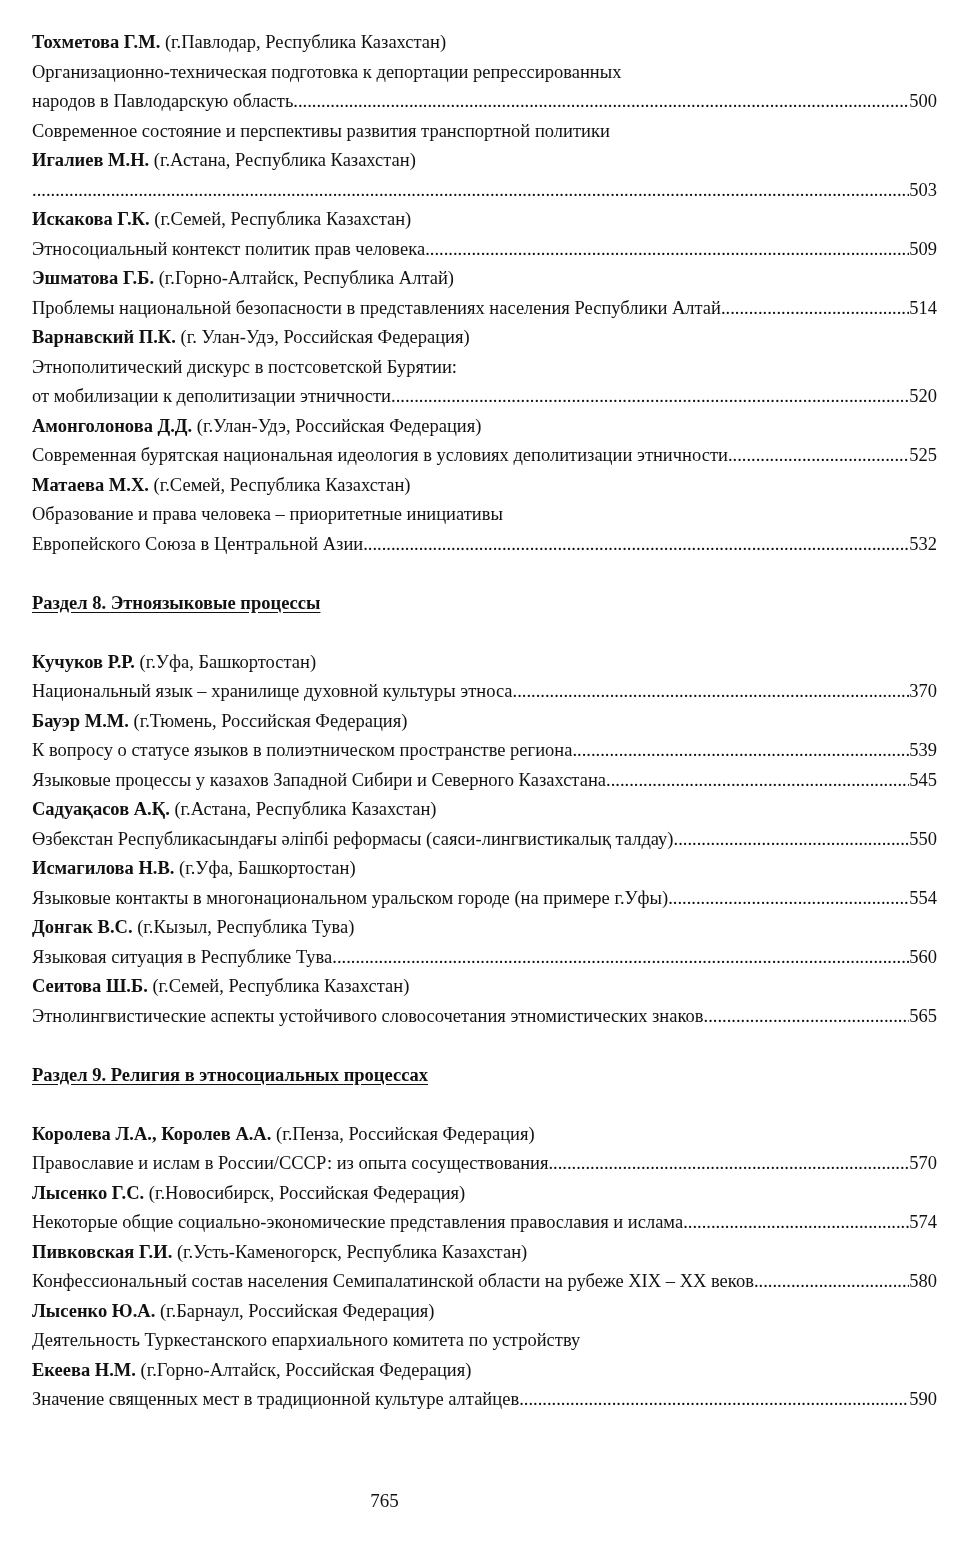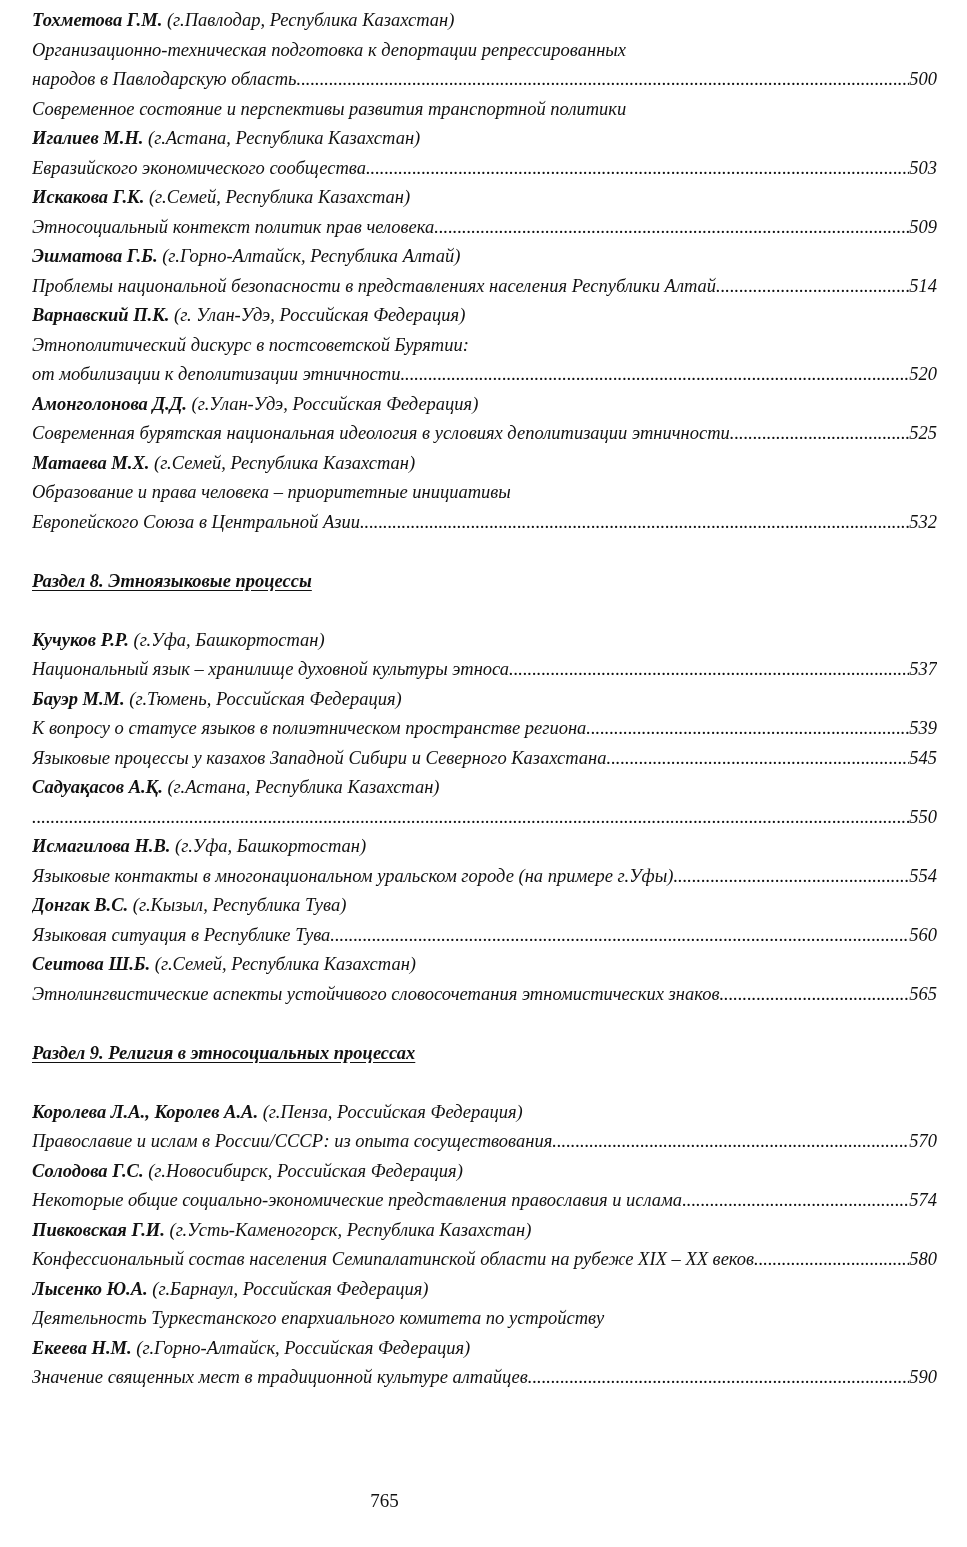--- a/index.html
+++ b/index.html
@@ -1,21 +1,21 @@
 <!DOCTYPE html>
 <html><head>
   <meta charset="utf-8">
   <style>
     html, body { margin: 0; padding: 0; background: #ffffff; }
     body {
       width: 967px; height: 1547px; position: relative; overflow: hidden;
       font-family: "Liberation Serif", "DejaVu Serif", serif;
       color: #111111;
     }
-    .page { position: absolute; left: 32px; top: 6px; width: 905px; font-style: italic; }
+    .page { position: absolute; left: 32px; top: 28px; width: 905px; }
     .line {
       height: 29.5px; line-height: 29.5px; font-size: 18.5px;
       white-space: nowrap; overflow: hidden; position: relative;
     }
     .author-line b { font-weight: bold; }
     .toc-line { display: flex; align-items: center; }
     .toc-line .title { flex: 0 0 auto; }
     .toc-line .dots {
       flex: 1 1 auto; overflow: hidden; white-space: nowrap;
       letter-spacing: 0px;
@@ -41,21 +41,20 @@
     <div class="line author-line"><b>Тохметова Г.М.</b><span> (г.Павлодар, Республика Казахстан)</span></div>
     <div class="line">Организационно-техническая подготовка к депортации  репрессированных</div>
     <div class="line toc-line">
       <span class="title">народов в Павлодарскую область</span>
       <span class="dots"></span>
       <span class="pg">500</span>
     </div>
     <div class="line">Современное состояние и перспективы развития транспортной политики</div>
     <div class="line author-line"><b>Игалиев М.Н.</b><span> (г.Астана, Республика Казахстан)</span></div>
     <div class="line toc-line">
-      <span class="title">Евразийского экономического сообщества</span>
       <span class="dots"></span>
       <span class="pg">503</span>
     </div>
     <div class="line author-line"><b>Искакова Г.К.</b><span> (г.Семей, Республика Казахстан)</span></div>
     <div class="line toc-line">
       <span class="title">Этносоциальный контекст политик прав человека</span>
       <span class="dots"></span>
       <span class="pg">509</span>
     </div>
     <div class="line author-line"><b>Эшматова Г.Б.</b><span> (г.Горно-Алтайск, Республика Алтай)</span></div>
@@ -84,35 +83,36 @@
       <span class="dots"></span>
       <span class="pg">532</span>
     </div>
     <div class="spacer"></div>
     <div class="line"><span class="section-heading">Раздел 8. Этноязыковые процессы</span></div>
     <div class="spacer"></div>
     <div class="line author-line"><b>Кучуков Р.Р.</b><span> (г.Уфа, Башкортостан)</span></div>
     <div class="line toc-line">
       <span class="title">Национальный язык – хранилище духовной культуры этноса</span>
       <span class="dots"></span>
-      <span class="pg">537</span>
+      <span class="pg">370</span>
     </div>
     <div class="line author-line"><b>Бауэр М.М.</b><span> (г.Тюмень, Российская Федерация)</span></div>
     <div class="line toc-line">
       <span class="title">К вопросу о статусе языков в полиэтническом пространстве региона</span>
       <span class="dots"></span>
       <span class="pg">539</span>
     </div>
     <div class="line toc-line">
       <span class="title">Языковые процессы у казахов Западной Сибири и Северного Казахстана</span>
       <span class="dots"></span>
       <span class="pg">545</span>
     </div>
     <div class="line author-line"><b>Садуақасов А.Қ.</b><span> (г.Астана, Республика Казахстан)</span></div>
     <div class="line toc-line">
+      <span class="title">Өзбекстан Республикасындағы әліпбі реформасы (саяси-лингвистикалық талдау)</span>
       <span class="dots"></span>
       <span class="pg">550</span>
     </div>
     <div class="line author-line"><b>Исмагилова Н.В.</b><span> (г.Уфа, Башкортостан)</span></div>
     <div class="line toc-line">
       <span class="title">Языковые контакты в многонациональном уральском городе (на примере г.Уфы)</span>
       <span class="dots"></span>
       <span class="pg">554</span>
     </div>
     <div class="line author-line"><b>Донгак В.С.</b><span> (г.Кызыл, Республика Тува)</span></div>
@@ -129,21 +129,21 @@
     </div>
     <div class="spacer"></div>
     <div class="line"><span class="section-heading">Раздел 9. Религия в этносоциальных процессах</span></div>
     <div class="spacer"></div>
     <div class="line author-line"><b>Королева Л.А., Королев А.А.</b><span> (г.Пенза, Российская Федерация)</span></div>
     <div class="line toc-line">
       <span class="title">Православие и ислам в России/СССР: из опыта сосуществования</span>
       <span class="dots"></span>
       <span class="pg"> 570</span>
     </div>
-    <div class="line author-line"><b>Солодова Г.С.</b><span> (г.Новосибирск, Российская Федерация)</span></div>
+    <div class="line author-line"><b>Лысенко Г.С.</b><span> (г.Новосибирск, Российская Федерация)</span></div>
     <div class="line toc-line">
       <span class="title">Некоторые общие социально-экономические представления православия и ислама</span>
       <span class="dots"></span>
       <span class="pg">574</span>
     </div>
     <div class="line author-line"><b>Пивковская Г.И.</b><span> (г.Усть-Каменогорск, Республика Казахстан)</span></div>
     <div class="line toc-line">
       <span class="title">Конфессиональный состав населения Семипалатинской области на рубеже XIX – XX веков</span>
       <span class="dots"></span>
       <span class="pg">580</span>

